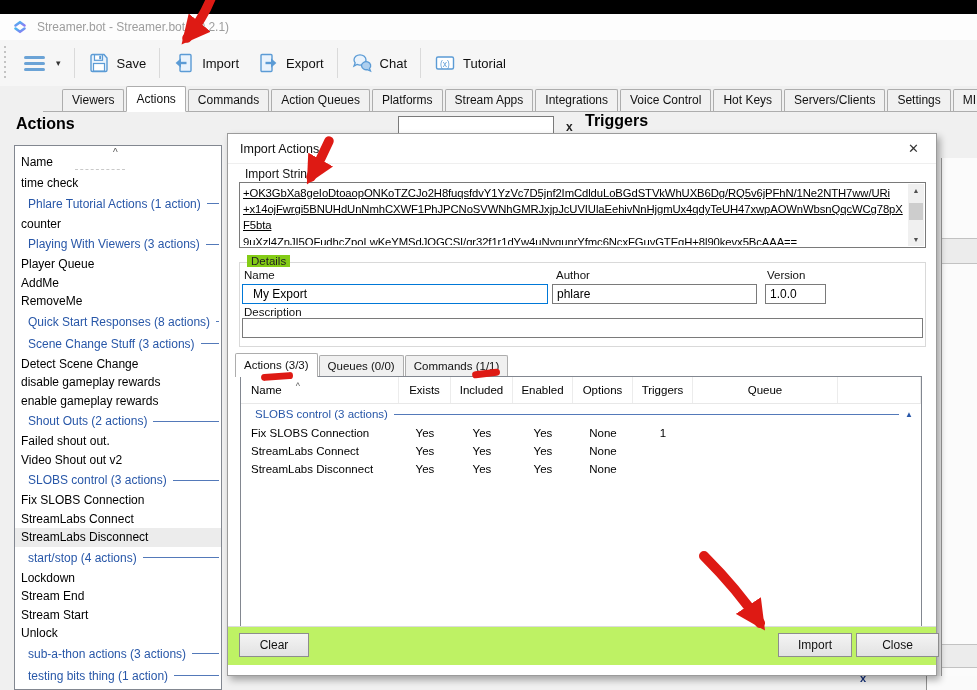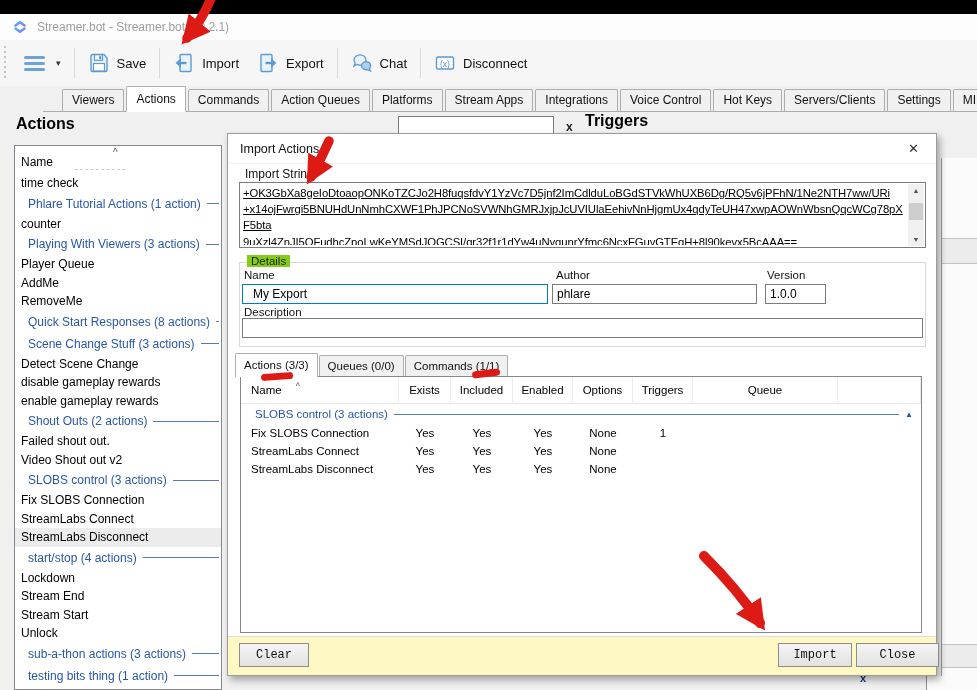--- a/index.html
+++ b/index.html
@@ -78,21 +78,21 @@
   .th{display:flex;align-items:center;justify-content:center;font-size:11.5px;color:#000;border-right:1px solid #ececec;}
   .th.first{justify-content:flex-start;padding-left:10px;}
   .th .sort{font-size:9px;color:#555;margin-left:14px;margin-bottom:9px;}
   .tbl-group{display:flex;align-items:center;height:20px;padding-left:14px;font-size:11.5px;color:#2857a8;}
   .tbl-group .g-line{flex:1;height:1px;background:#2857a8;opacity:.8;margin:0 6px;}
   .tbl-group .collapse{font-size:8px;color:#2857a8;padding-right:8px;}
   .trow{display:grid;grid-template-columns:158px 52px 62px 60px 60px 60px 145px 1fr;height:18px;font-size:11.5px;color:#000;}
   .td{display:flex;align-items:center;justify-content:center;white-space:nowrap;}
   .td.first{justify-content:flex-start;padding-left:10px;}
   
-  .dlg-footer{position:absolute;left:0;bottom:0;width:100%;height:38px;background:#fef9c3;border-top:1px solid #dcdcdc;font-family:Liberation Mono, monospace;}
+  .dlg-footer{position:absolute;left:0;bottom:10px;width:100%;height:38px;background:#bef264;border-top:1px solid #dcdcdc;}
   .btn{position:absolute;top:6px;height:24px;background:linear-gradient(#f4f4f4,#e2e2e2);border:1px solid #8d8d8d;font-size:12px;color:#111;display:flex;align-items:center;justify-content:center;box-sizing:border-box;}
   .btn-clear{left:11px;width:70px;}
   .btn-import{left:550px;width:74px;}
   .btn-close{left:628px;width:83px;}
   
   .annotations{position:absolute;left:0;top:0;width:977px;height:690px;z-index:100;pointer-events:none;}
 </style>
 </head>
 <body>
 
@@ -158,21 +158,21 @@
         <path d="M10.5 13.8 a4.6 4 0 1 1 8 2.6 L19.5 19 L16.4 17.6 A4.8 4.8 0 0 1 10.5 13.8 Z" fill="#aecfee" stroke="#5b9bd5" stroke-width="1.3"></path>
       </svg>
       <span>Chat</span>
     </div>
     <div class="tsep"></div>
     <div class="tbtn">
       <svg class="ticon" viewBox="0 0 22 22">
         <rect x="2.5" y="5" width="17" height="12" rx="1.5" fill="#fff" stroke="#5b9bd5" stroke-width="1.4"></rect>
         <text x="11" y="14.6" text-anchor="middle" font-size="8.5" fill="#5b9bd5" font-family="Liberation Sans, sans-serif">(x)</text>
       </svg>
-      <span>Disconnect</span>
+      <span>Tutorial</span>
     </div>
   </div>
 
   <div class="tabstrip" id="app-tabs">
       <div class="tab">Viewers</div>
       <div class="tab sel">Actions</div>
       <div class="tab">Commands</div>
       <div class="tab">Action Queues</div>
       <div class="tab">Platforms</div>
       <div class="tab">Stream Apps</div>

